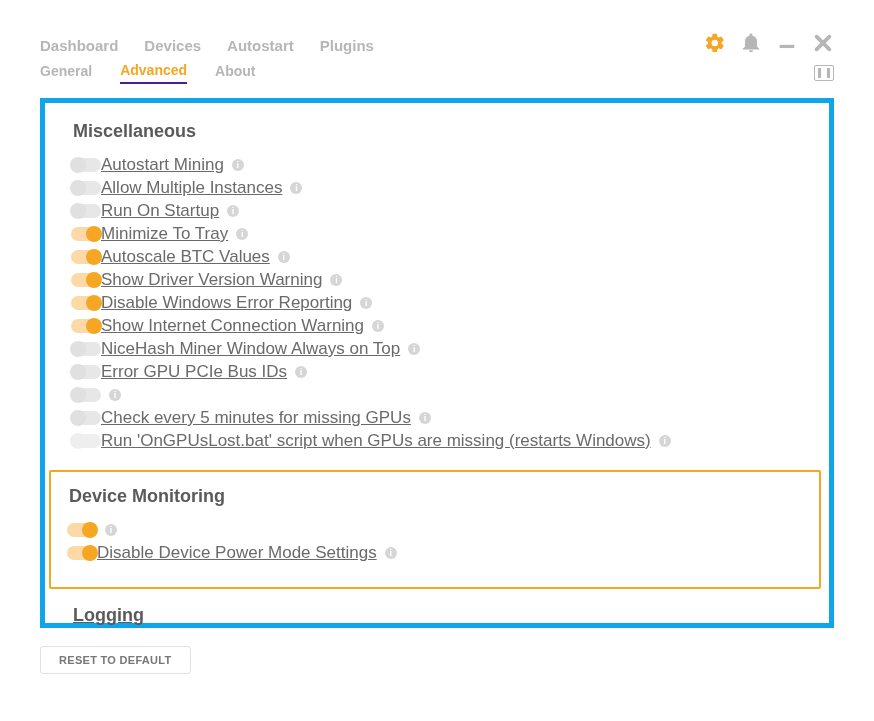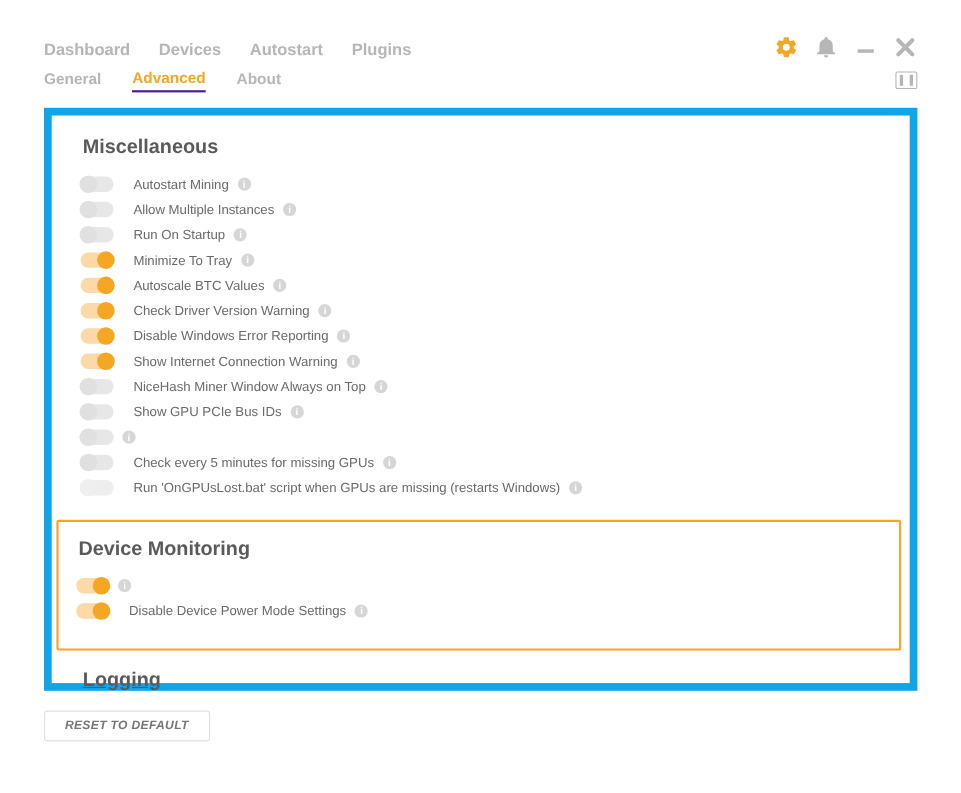--- a/index.html
+++ b/index.html
@@ -89,21 +89,21 @@
     position: absolute;
     top: 2px; bottom: 2px; right: 3px;
     width: 3px;
     background: #b6b6b6;
   }
 
   
   .panel-wrap {
     position: relative;
     margin-top: 14px;
-    border: 7px solid #0ea5e9;
+    border: 5px solid #0ea5e9;
     height: 530px;
     box-sizing: border-box;
   }
   .panel {
     height: 100%;
     overflow-y: auto;
     padding: 18px 28px 4px 28px;
   }
   
   .panel::-webkit-scrollbar { width: 12px; }
@@ -143,23 +143,23 @@
     background: #e0e0e0;
     left: -1px;
     box-shadow: 0 0 0 0 transparent;
   }
   .toggle.on { background: #fcd9a6; }
   .toggle.on .knob { background: #f5a623; left: 15px; }
   .toggle.disabled { opacity: .7; }
   .toggle.disabled .knob { background: #e8e8e8; }
 
   .label {
-    margin-left: 18px;
-    font-size: 12px;
+    font-size: 17px;
     color: #6a6a6a;
+    text-decoration: underline;
   }
   .info {
     width: 12px;
     height: 12px;
     margin-left: 8px;
     border-radius: 50%;
     background: #d6d6d6;
     display: inline-flex;
     align-items: center;
     justify-content: center;
@@ -180,21 +180,20 @@
     margin-top: 18px;
     border: 1px solid #e0e0e0;
     background: #fff;
     font-size: 11px;
     letter-spacing: .3px;
     font-weight: 600;
     color: #777;
     padding: 7px 18px;
     border-radius: 3px;
     cursor: pointer;
-    font-style: italic;
   }
 </style>
 </head>
 <body>
 
 <div class="window">
 
   <div class="topnav">
     <div class="tab">Dashboard</div>
     <div class="tab">Devices</div>
@@ -270,21 +269,21 @@
             <div class="toggle on">
               <div class="knob"></div>
             </div>
             <span class="label">Autoscale BTC Values</span>
             <span class="info">i</span>
           </div>
           <div class="row">
             <div class="toggle on">
               <div class="knob"></div>
             </div>
-            <span class="label">Check Driver Version Warning</span>
+            <span class="label">Show Driver Version Warning</span>
             <span class="info">i</span>
           </div>
           <div class="row">
             <div class="toggle on">
               <div class="knob"></div>
             </div>
             <span class="label">Disable Windows Error Reporting</span>
             <span class="info">i</span>
           </div>
           <div class="row">
@@ -298,21 +297,21 @@
             <div class="toggle">
               <div class="knob"></div>
             </div>
             <span class="label">NiceHash Miner Window Always on Top</span>
             <span class="info">i</span>
           </div>
           <div class="row">
             <div class="toggle">
               <div class="knob"></div>
             </div>
-            <span class="label">Show GPU PCIe Bus IDs</span>
+            <span class="label">Error GPU PCIe Bus IDs</span>
             <span class="info">i</span>
           </div>
           <div class="row">
             <div class="toggle">
               <div class="knob"></div>
             </div>
             <span class="info">i</span>
           </div>
           <div class="row">
             <div class="toggle">

